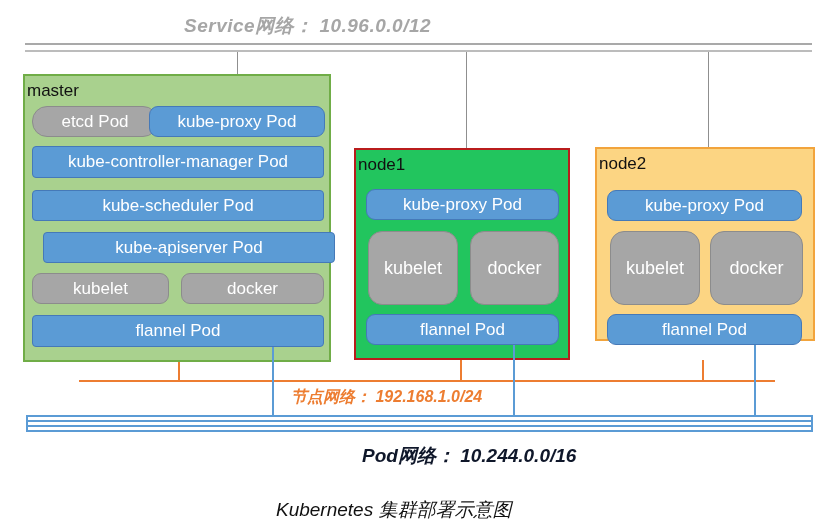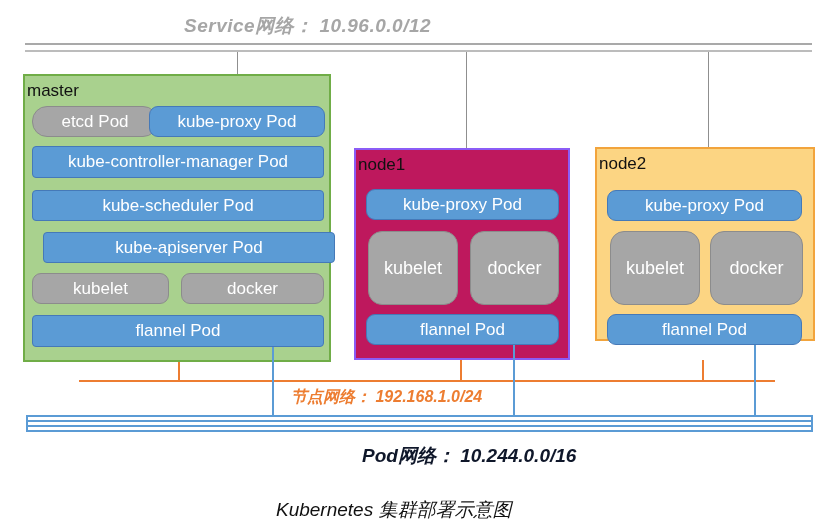--- a/index.html
+++ b/index.html
@@ -15,21 +15,21 @@
   .bl1 { left:25px; top:43px; width:787px; height:2px; background:#a9a9a9; }
   .bl2 { left:25px; top:50px; width:787px; height:2px; background:#bcbcbc; }
   .vconn { width:1px; background:#8f8f8f; }
   .vc-master { left:237px; top:52px; height:54px; }
   .vc-node1  { left:466px; top:52px; height:137px; }
   .vc-node2  { left:708px; top:52px; height:138px; }
 
   
   .group { position:absolute; box-sizing:border-box; }
   .g-master { left:23px;  top:74px;  width:308px; height:288px; background:#a9d18e; border:2px solid #70ad47; }
-  .g-node1  { left:354px; top:148px; width:216px; height:212px; background:#be185d; border:2px solid #8b5cf6; }
+  .g-node1  { left:354px; top:148px; width:216px; height:212px; background:#22c55e; border:2px solid #b91c1c; }
   .g-node2  { left:595px; top:147px; width:220px; height:194px; background:#fcd583; border:2px solid #f2a43c; }
   .group-title { position:absolute; left:2px; top:5px; font-size:17px; color:#111111; }
 
   .pod {
     position:absolute; box-sizing:border-box; display:flex; align-items:center; justify-content:center;
     color:#ffffff; font-size:17px; text-align:center;
   }
   .blue  { background:#5b9bd5; border:1px solid #4579b8; }
   .grayb { background:#a6a6a6; border:1px solid #8c8c8c; }
 

